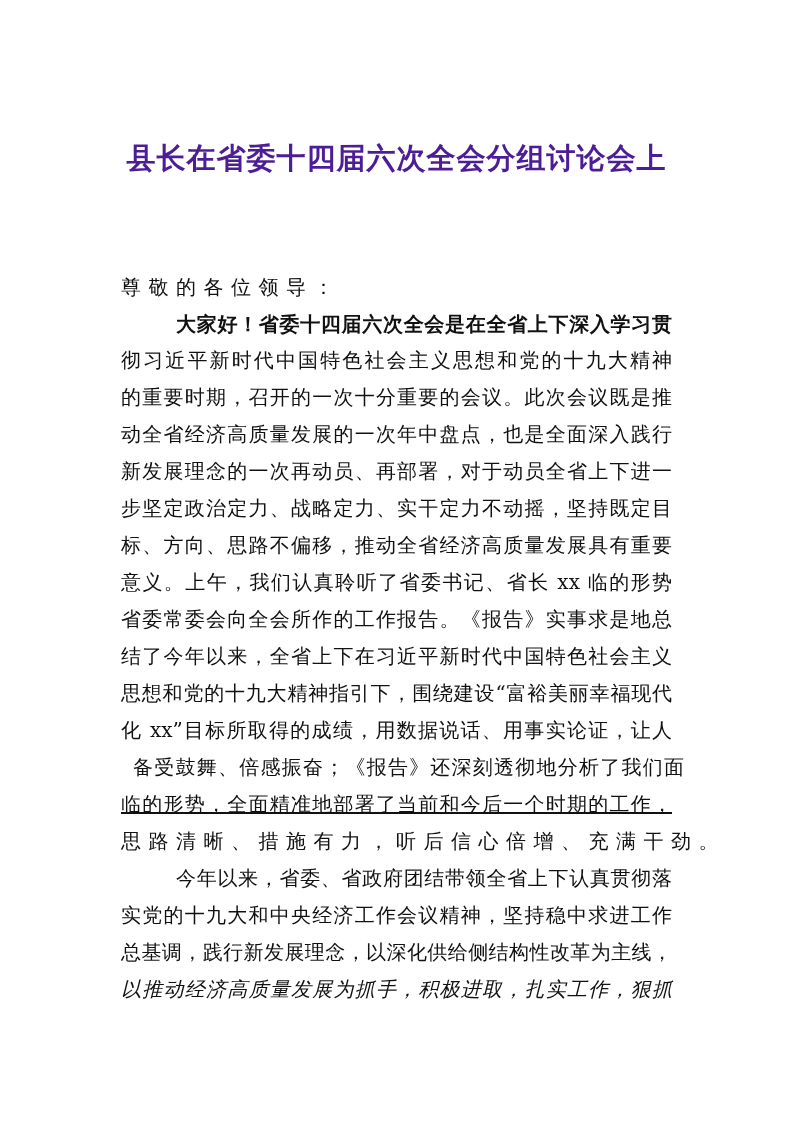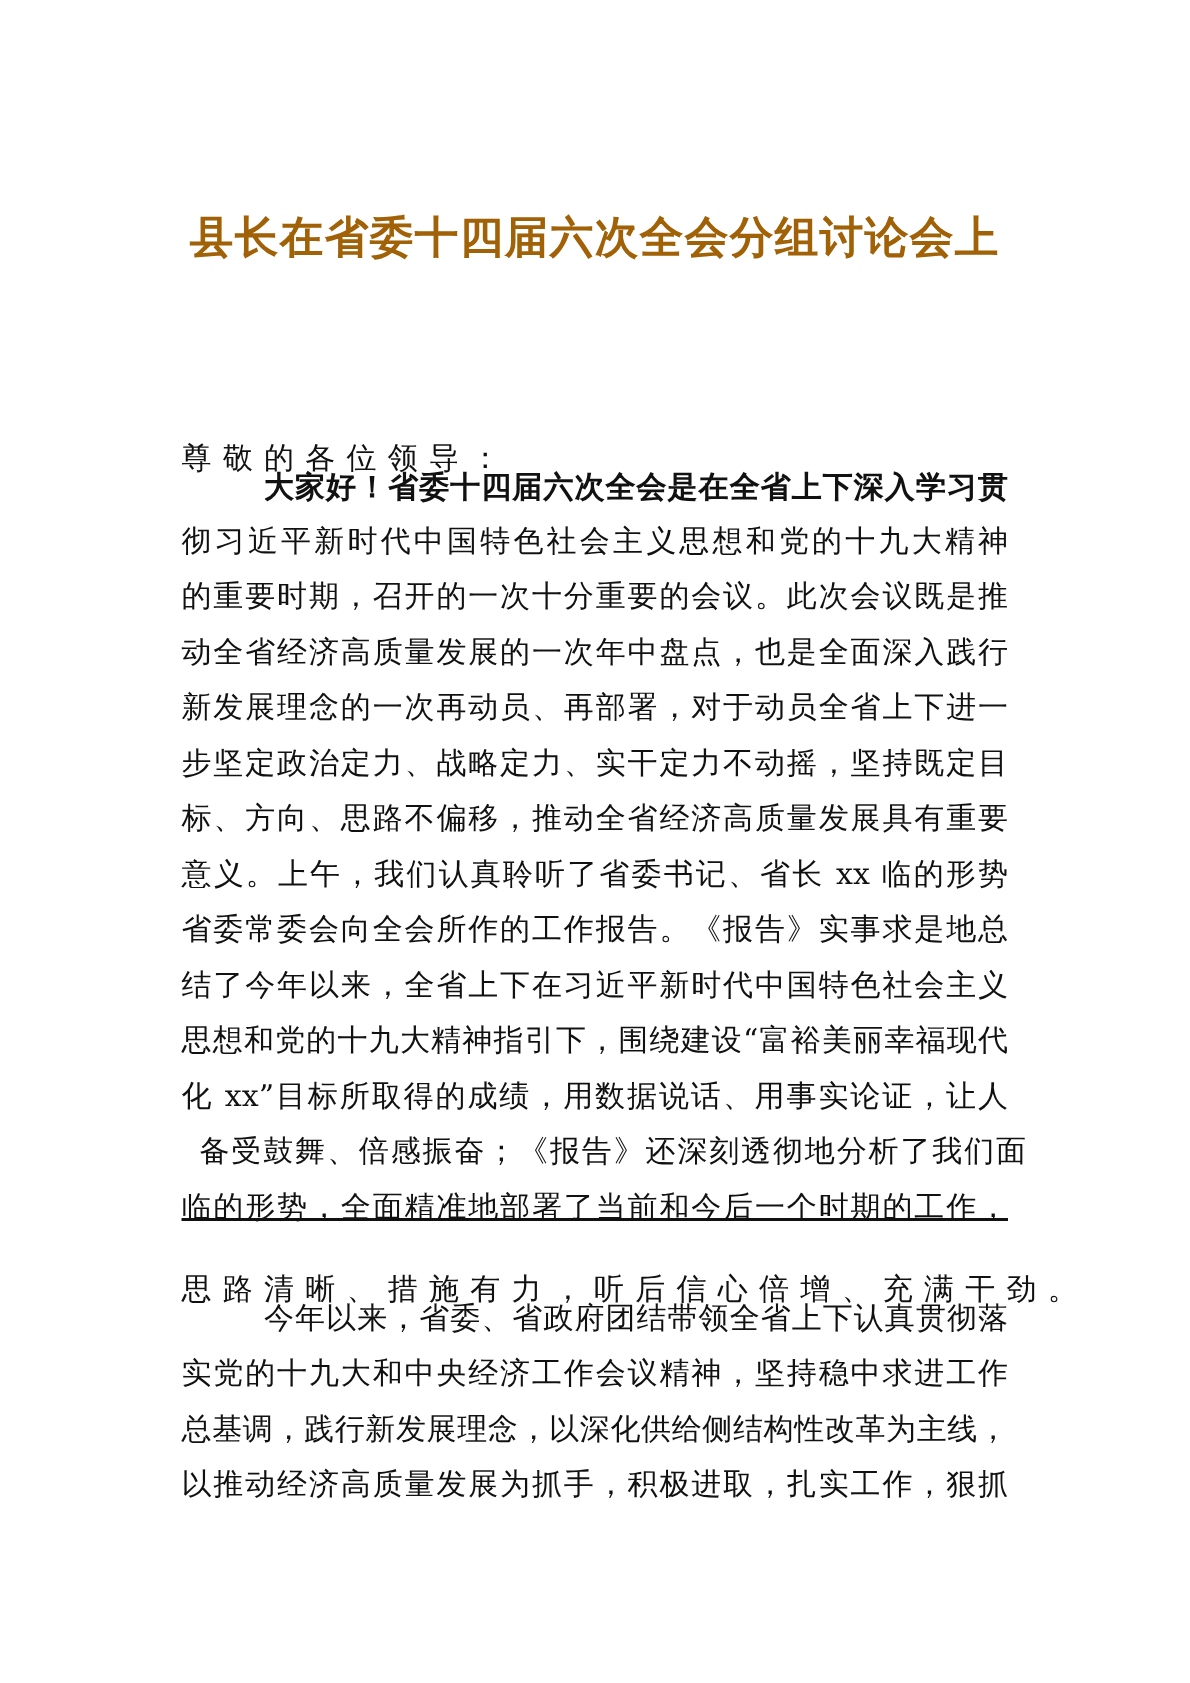--- a/index.html
+++ b/index.html
@@ -24,21 +24,21 @@
     .title-line {
       position: absolute;
       left: 0;
       width: 793px;
       text-align: center;
       font-family: "DejaVu Sans", "Liberation Sans", sans-serif;
       font-weight: bold;
       font-size: 29px;
       line-height: 34px;
       letter-spacing: 1px;
-      color: #a16207;
+      color: #4c1d95;
     }
     .title-line.l1 { top: 141px; }
     .title-line.l2 { top: 181px; }
 
     .line {
       position: absolute;
       left: 121px;
       width: 551px;
       height: 30px;
       font-family: "DejaVu Serif", "Liberation Serif", serif;
@@ -47,21 +47,20 @@
       color: #111111;
       white-space: nowrap;
       text-align: justify;
       text-align-last: justify;
       text-justify: inter-character;
     }
     .line.short {
       text-align: left;
       text-align-last: left;
       letter-spacing: 7.5px;
-      margin-top: 18px;
     }
     .line.indent {
       left: 176px;
       width: 496px;
     }
   </style>
 </head>
 <body>
 
 <div class="page">
@@ -85,16 +84,16 @@
     <div class="line" style="top:715px;">化 xx”目标所取得的成绩，用数据说话、用事实论证，让人</div>
     <div class="line" style="top:752px;margin-left:12px;">备受鼓舞、倍感振奋；《报告》还深刻透彻地分析了我们面</div>
     <div class="line" style="top:789px;text-decoration:underline;">临的形势，全面精准地部署了当前和今后一个时期的工作，</div>
     <div class="line short" style="top:826px;">思路清晰、措施有力，听后信心倍增、充满干劲。</div>
   </div>
 
   <div>
     <div class="line indent" style="top:863px;">今年以来，省委、省政府团结带领全省上下认真贯彻落</div>
     <div class="line" style="top:900px;">实党的十九大和中央经济工作会议精神，坚持稳中求进工作</div>
     <div class="line" style="top:937px;">总基调，践行新发展理念，以深化供给侧结构性改革为主线，</div>
-    <div class="line" style="top:974px;">以推动经济高质量发展为抓手，积极进取，扎实工作，狠抓</div>
+    <div class="line" style="top:974px;font-style:italic;">以推动经济高质量发展为抓手，积极进取，扎实工作，狠抓</div>
   </div>
 
 </div>
 
 </body></html>

